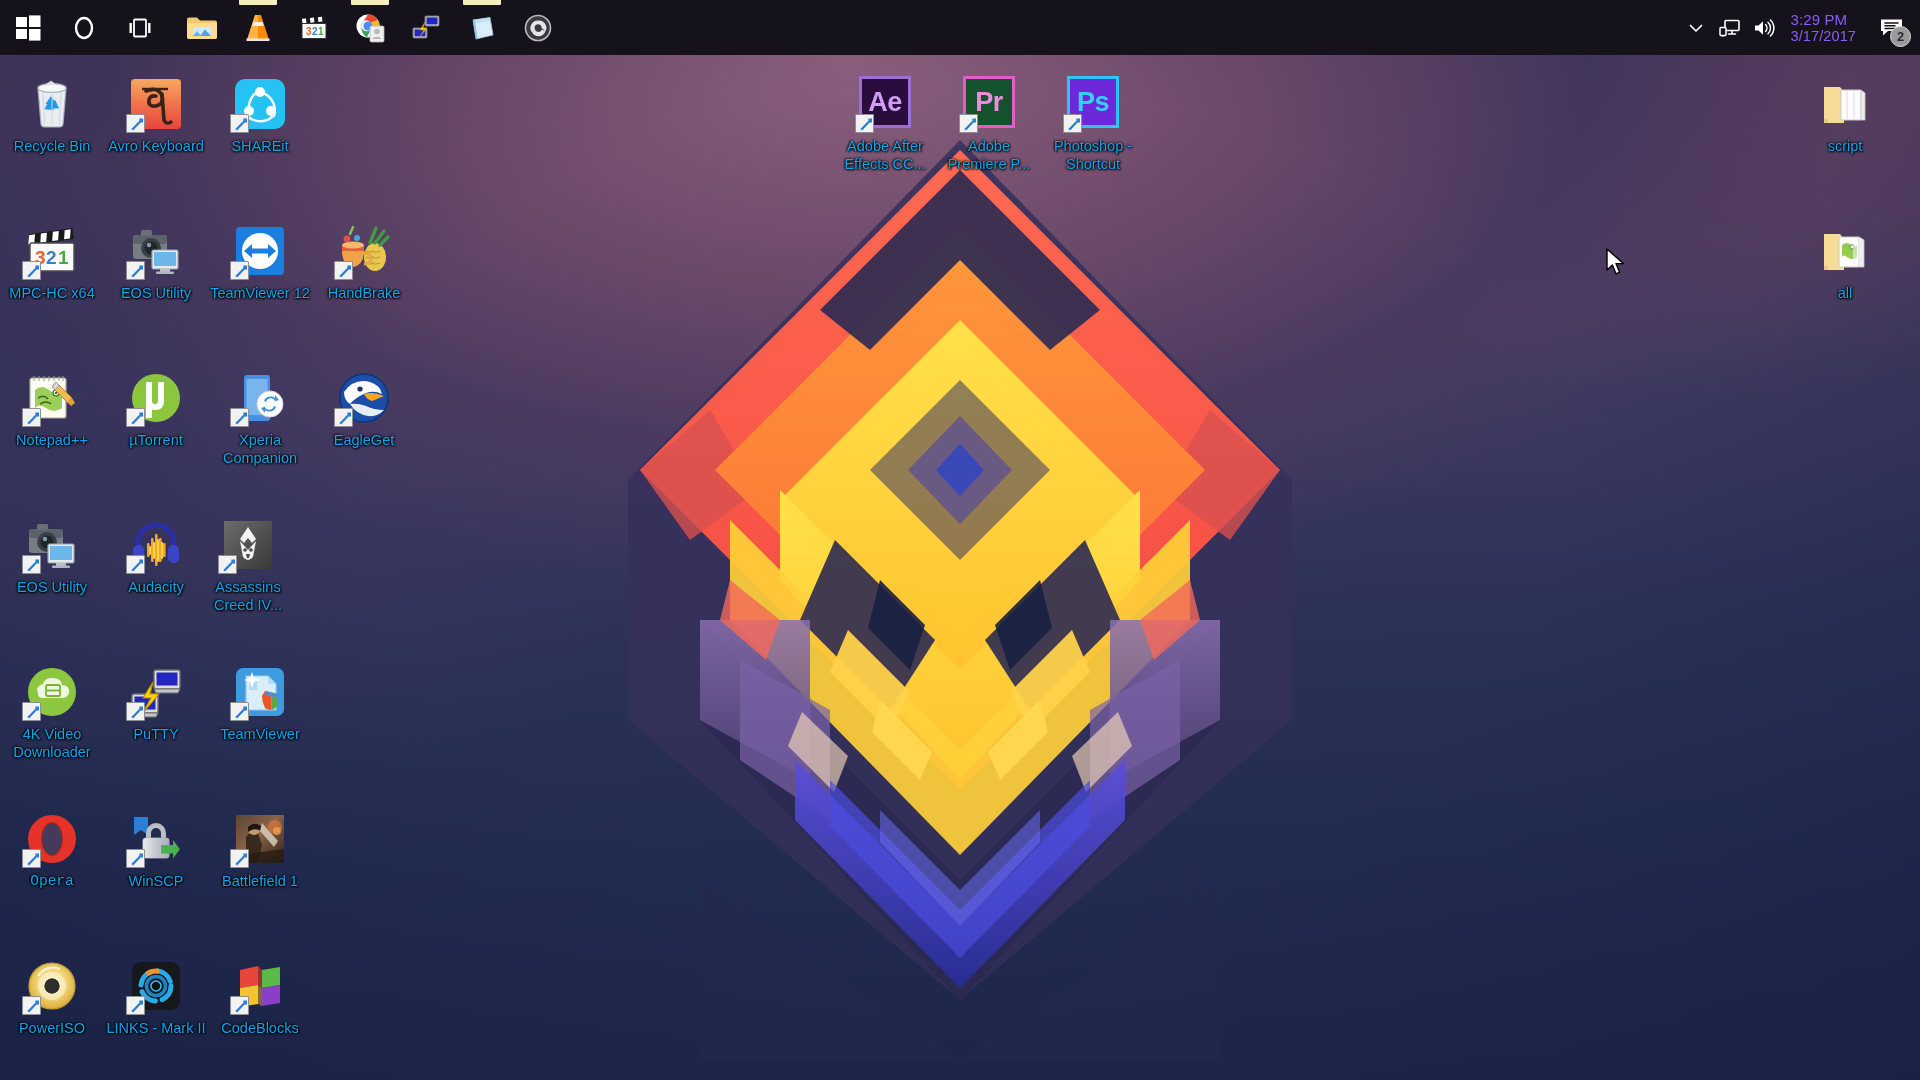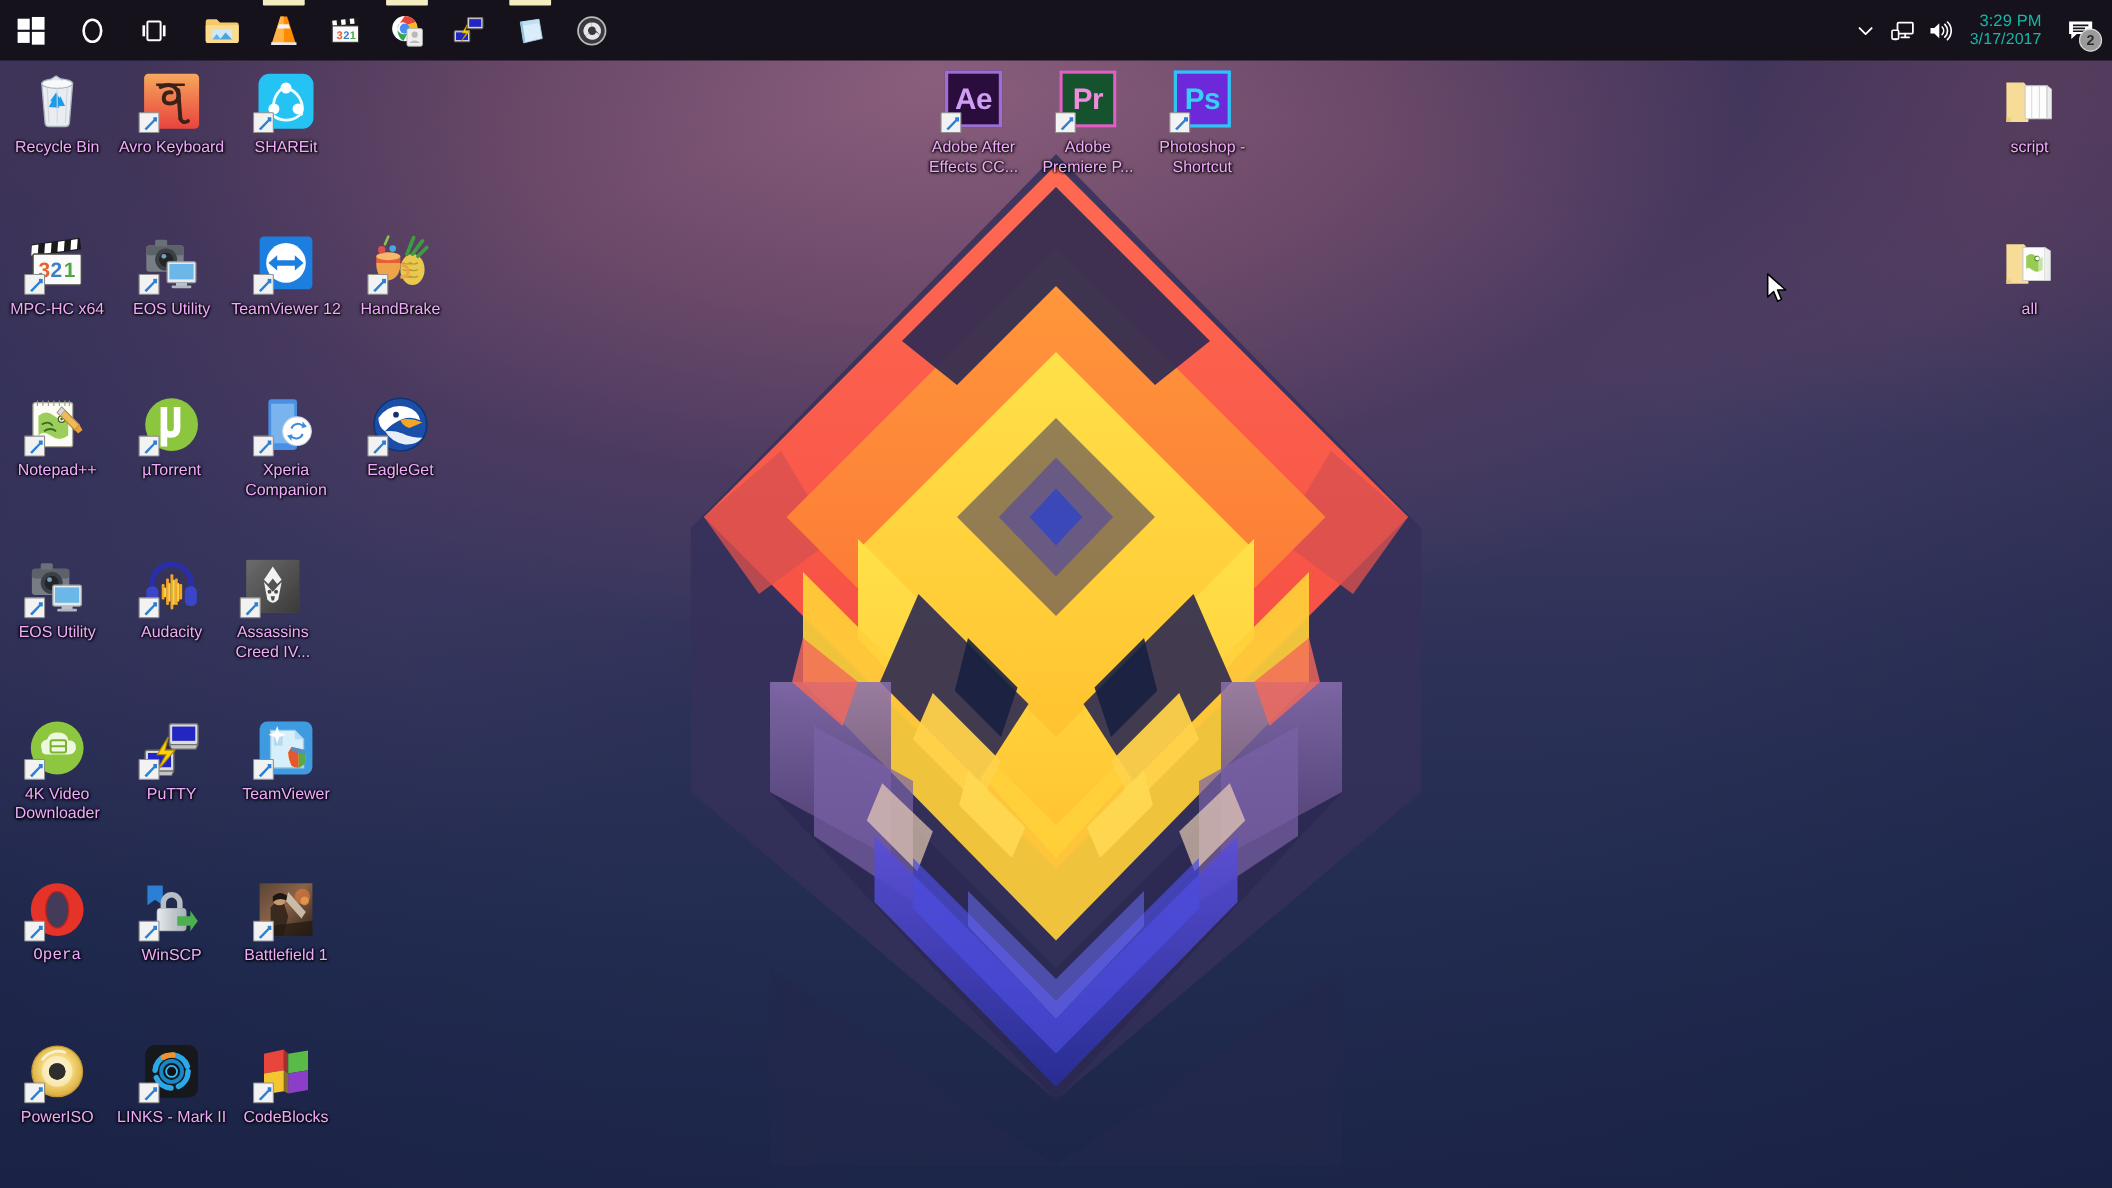--- a/index.html
+++ b/index.html
@@ -44,42 +44,42 @@
     content:""; position:absolute; top:0; left:9px; right:9px; height:5px;
     background:#f3edc0; border-radius:0 0 1px 1px;
   }
   .tb-sep { width:6px; }
   .tb-spacer { flex:1 1 auto; }
 
   
   .tray { display:flex; align-items:center; height:55px; padding-right:4px; }
   .tray-ico { width:34px; height:55px; display:flex; align-items:center; justify-content:center; }
   .clock {
-    color:#14b8a6; font-size:15px; line-height:17px; text-align:right;
+    color:#8b5cf6; font-size:15px; line-height:17px; text-align:left;
     padding:0 12px 0 10px; letter-spacing:.1px;
   }
   .clock div:last-child { font-size:14.5px; }
   .action-center { width:48px; height:55px; display:flex; align-items:center; justify-content:center; position:relative; }
   .ac-badge {
     position:absolute; right:5px; bottom:8px;
     width:21px; height:21px; border-radius:50%;
     background:#9a9a9a; color:#2a2a2a; font-size:13px; font-weight:bold;
     display:flex; align-items:center; justify-content:center;
     border:1.5px solid #d8d8d8;
   }
 
   
   #icons { position:absolute; inset:0; z-index:10; }
   .dicon { position:absolute; width:104px; text-align:center; }
   .dicon .glyph {
-    width:56px; height:56px; margin:4px auto 5px; position:relative;
+    width:56px; height:56px; margin:16px auto 5px; position:relative;
   }
   .dicon .glyph > svg, .dicon .glyph > .box { width:56px; height:56px; display:block; }
   .dicon .lbl {
-    color:#f0abfc; font-size:14.5px; line-height:18px;
+    color:#0ea5e9; font-size:14.5px; line-height:18px;
     text-shadow:0 0 3px #000, 1px 1px 2px rgba(0,0,0,.95), -1px 0 2px rgba(0,0,0,.8);
     word-wrap:break-word;
   }
   
   .sc {
     position:absolute; left:-2px; bottom:-1px; width:19px; height:19px;
     background:#f2f2f2; border:1px solid #8f8f8f; border-radius:1px;
   }
   .sc::after {
     content:""; position:absolute; left:3px; top:3px; width:13px; height:13px;

